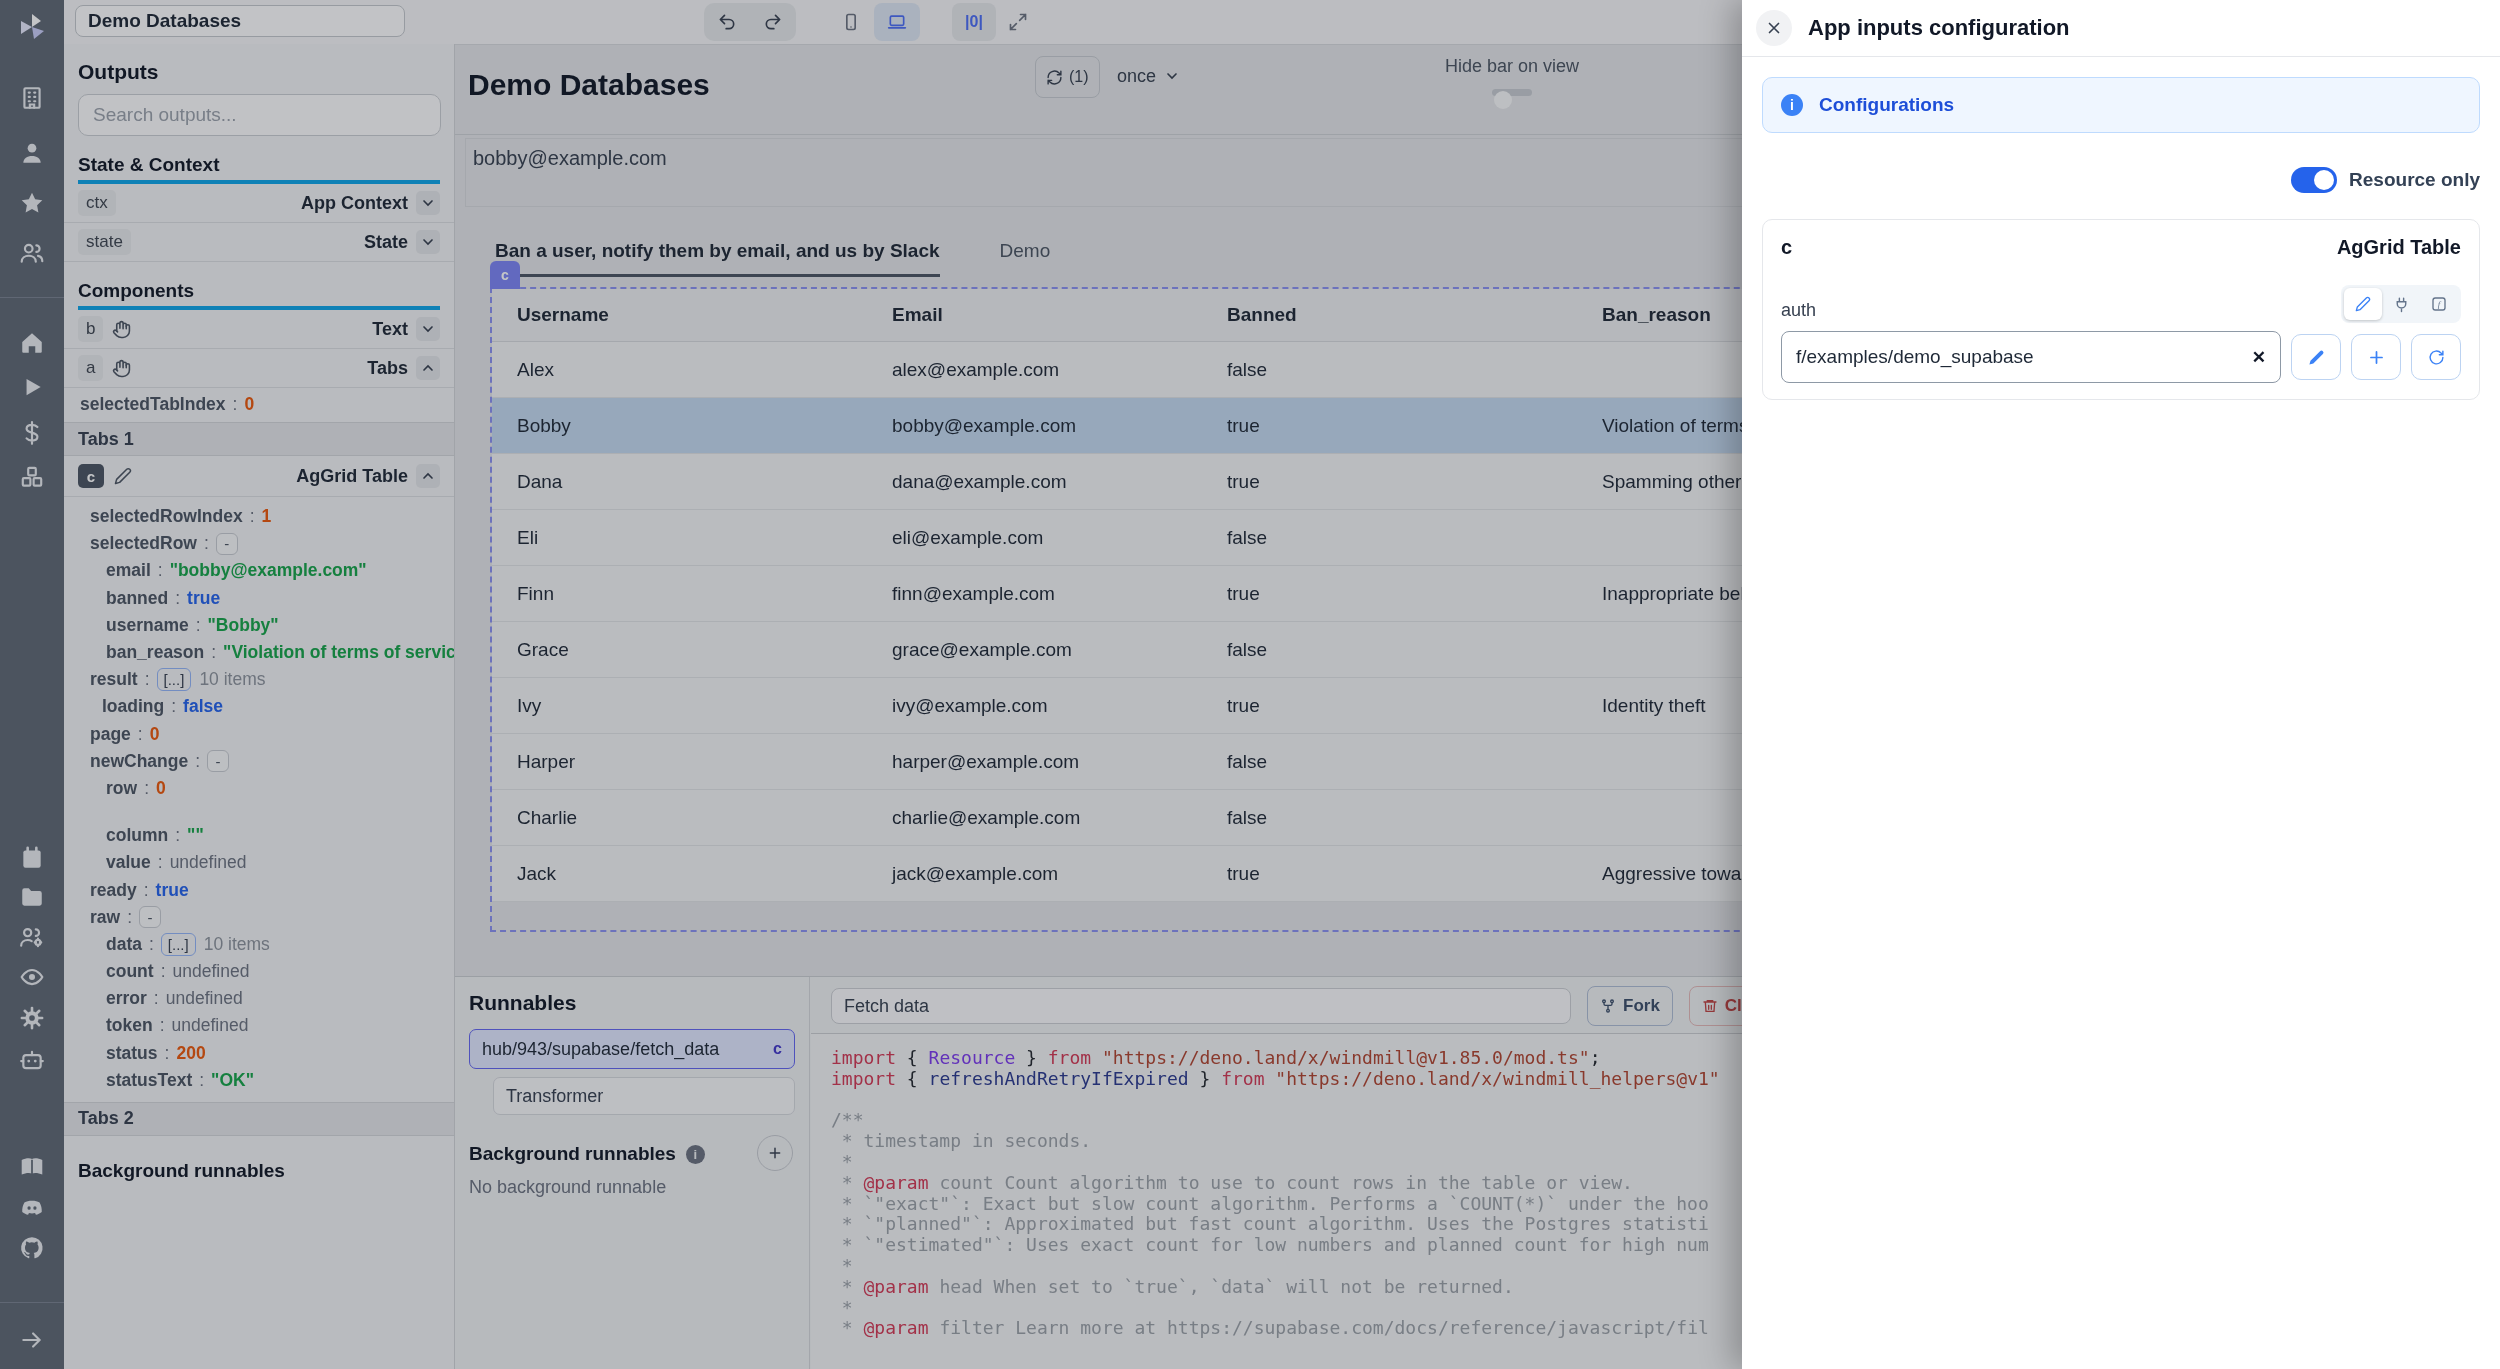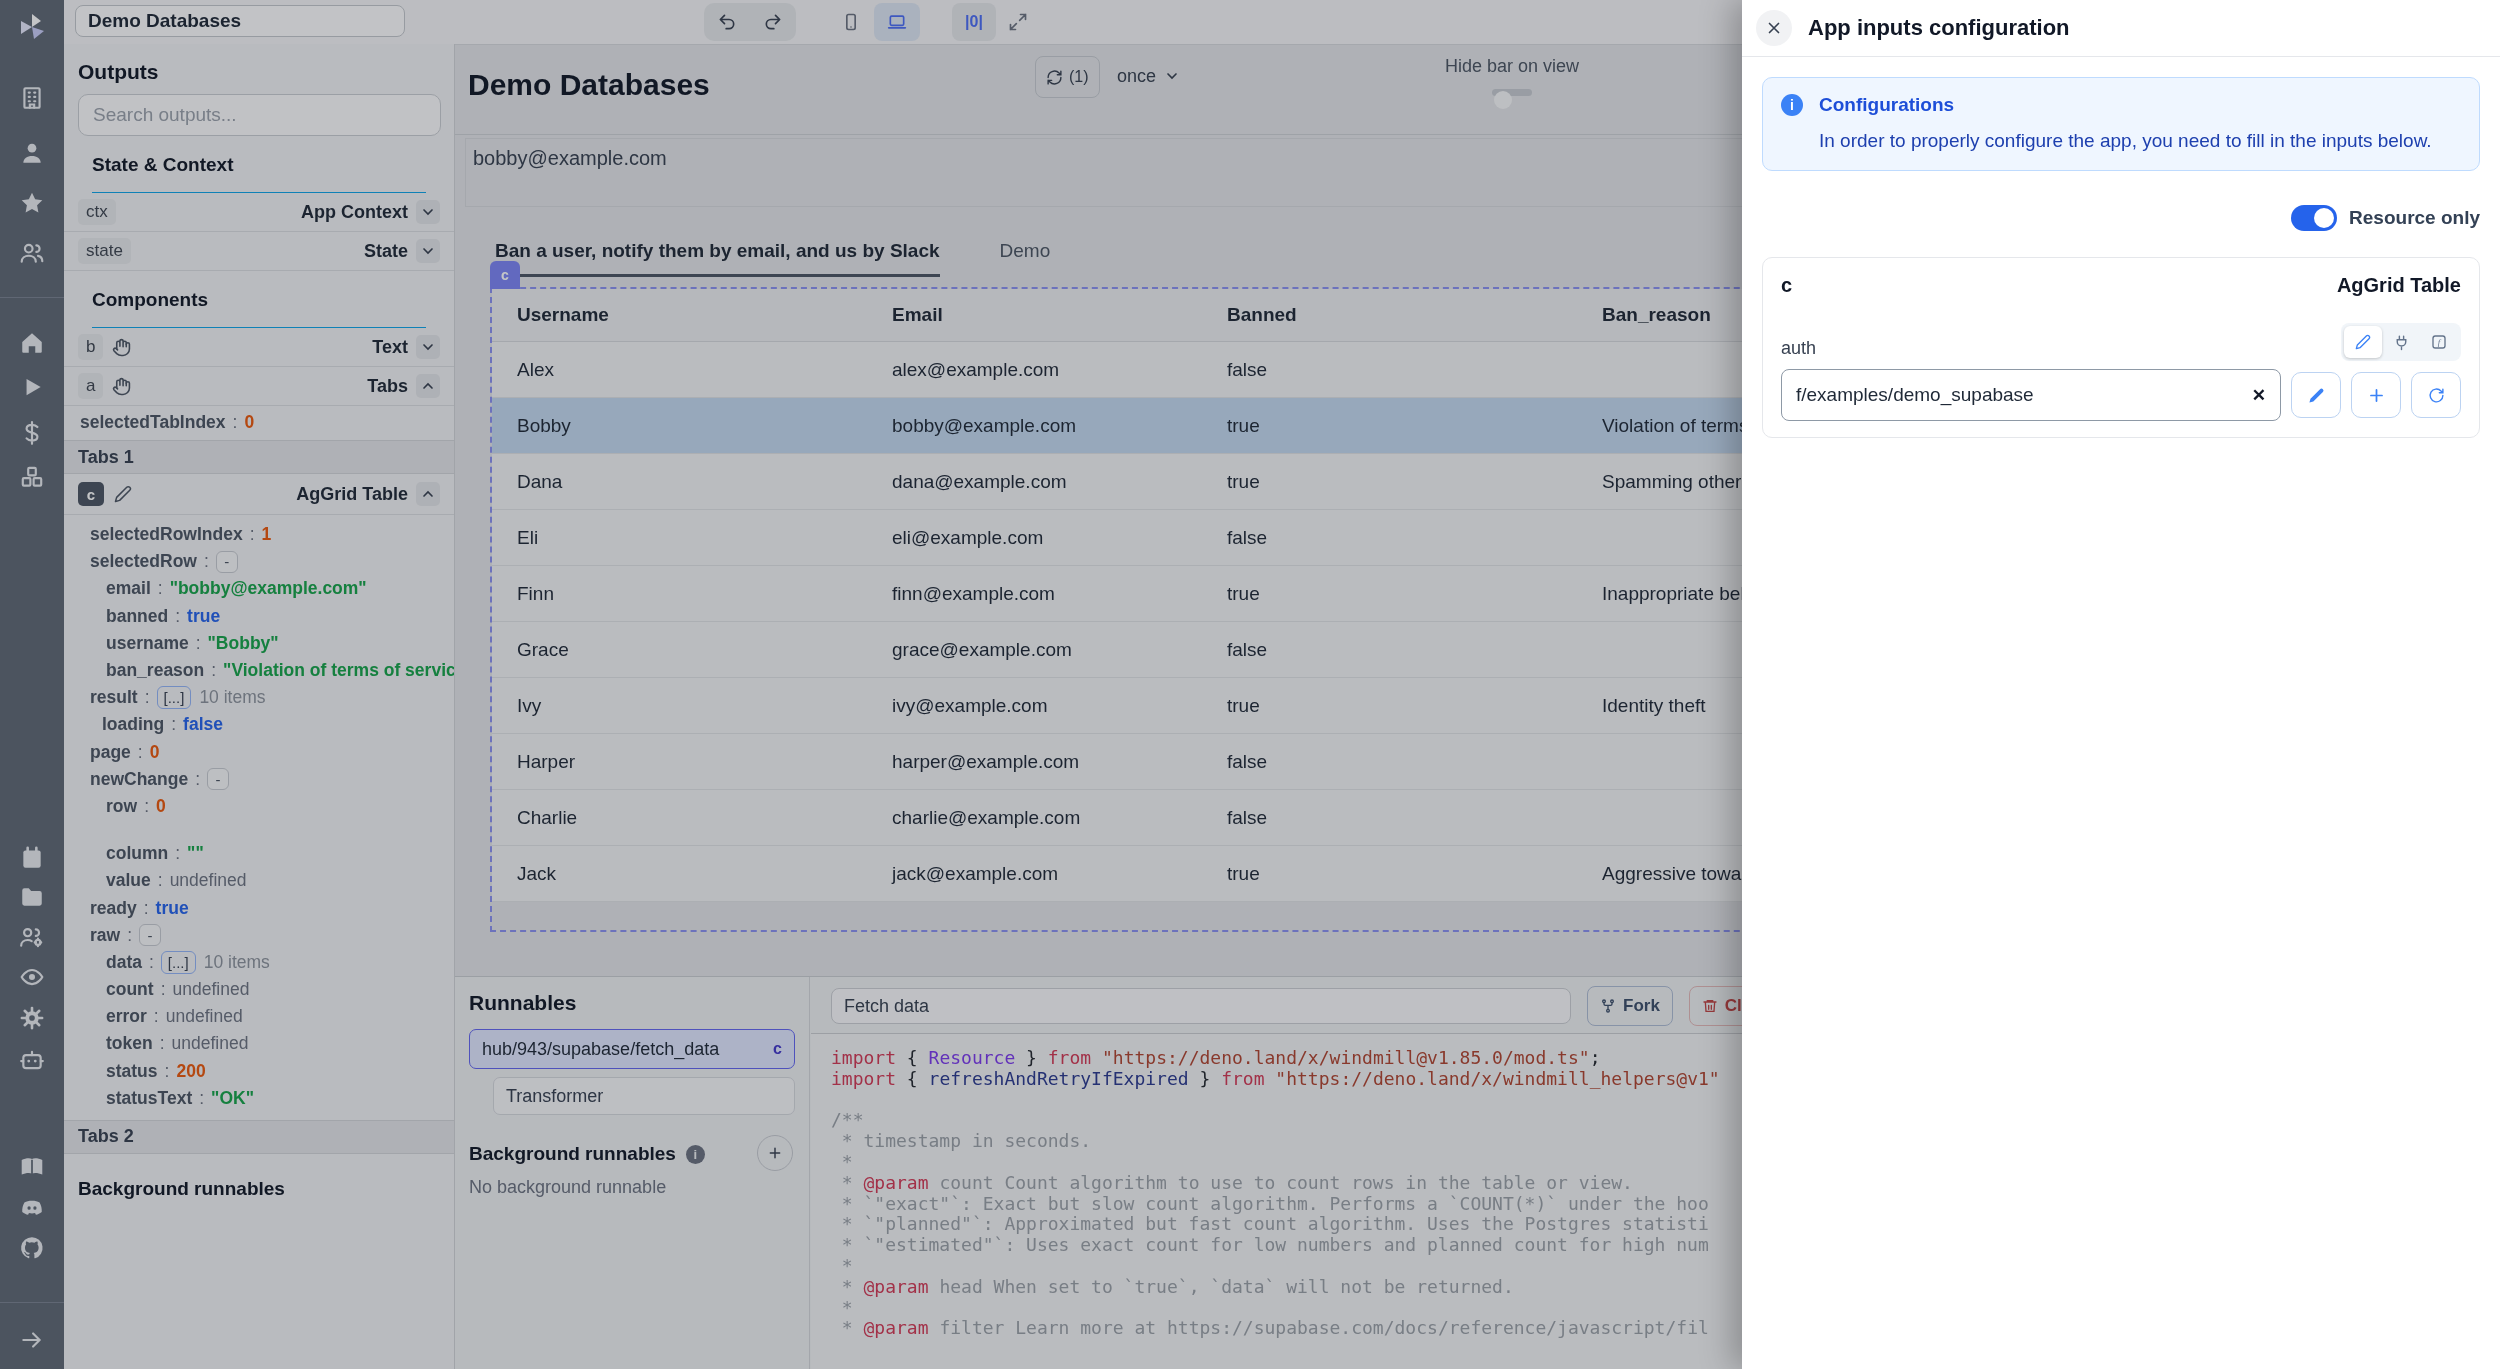--- a/index.html
+++ b/index.html
@@ -32,22 +32,22 @@
   .max-cell{width:44px;height:38px;display:flex;align-items:center;justify-content:center;color:#6b7280;}
 
   
   #outputs{position:absolute;left:64px;top:44px;width:391px;height:1325px;background:#f1f2f4;
            border-right:1px solid #d0d3d7;box-sizing:border-box;overflow:hidden;z-index:6;}
   .op-title{margin:16px 14px 10px;font-size:21px;font-weight:700;color:#111827;}
   #out-search{display:block;margin:0 14px;width:363px;height:42px;box-sizing:border-box;
               border:1.5px solid #c9cdd2;border-radius:10px;background:#fbfbfc;
               font:19px "Liberation Sans",sans-serif;color:#374151;padding:0 14px;}
   #out-search::placeholder{color:#9aa1ab;}
-  .op-sec{margin:18px 28px 0;padding-bottom:16px;font-size:19px;font-weight:700;color:#111827;
-          border-bottom:1px solid #0ea5e9;}
+  .op-sec{margin:18px 14px 0;padding-bottom:4px;font-size:19px;font-weight:700;color:#111827;
+          border-bottom:4px solid #0ea5e9;}
   .op-row{height:38px;display:flex;align-items:center;padding:0 14px;border-bottom:1px solid #dadce0;}
   .key-chip{background:#e6e8eb;border-radius:5px;padding:3px 8px;font-size:17px;color:#3f4752;}
   .hand{margin-left:9px;color:#4b5563;width:19px;height:19px;}
   .op-sp{flex:1;}
   .op-type{font-size:18px;font-weight:700;color:#1f2937;}
   .chev-box{width:24px;height:24px;margin-left:8px;border-radius:5px;background:#e2e4e8;
             display:flex;align-items:center;justify-content:center;color:#374151;}
   .inline-prop{height:32px;display:flex;align-items:center;padding:0 16px;font-size:17.5px;}
   .subbar{height:32px;margin-top:2px;display:flex;align-items:center;padding:0 14px;background:#e3e5e9;
           border-top:1px solid #d2d5d9;border-bottom:1px solid #d2d5d9;
@@ -780,21 +780,20 @@
         </svg>
       </span>
     <span id="dw-title">App inputs configuration</span>
   </div>
   <div id="dw-body">
     <div id="info-box">
       <div id="info-row">
         <span class="info-blue">i</span>
         <span id="info-title">Configurations</span>
       </div>
-      <div id="info-body">In order to properly configure the app, you need to fill in the inputs below.</div>
     </div>
 
     <div id="res-row">
       <span class="toggle-on">
           <span class="knob"></span>
         </span>
       <span id="res-label">Resource only</span>
     </div>
 
     <div id="dw-card">

